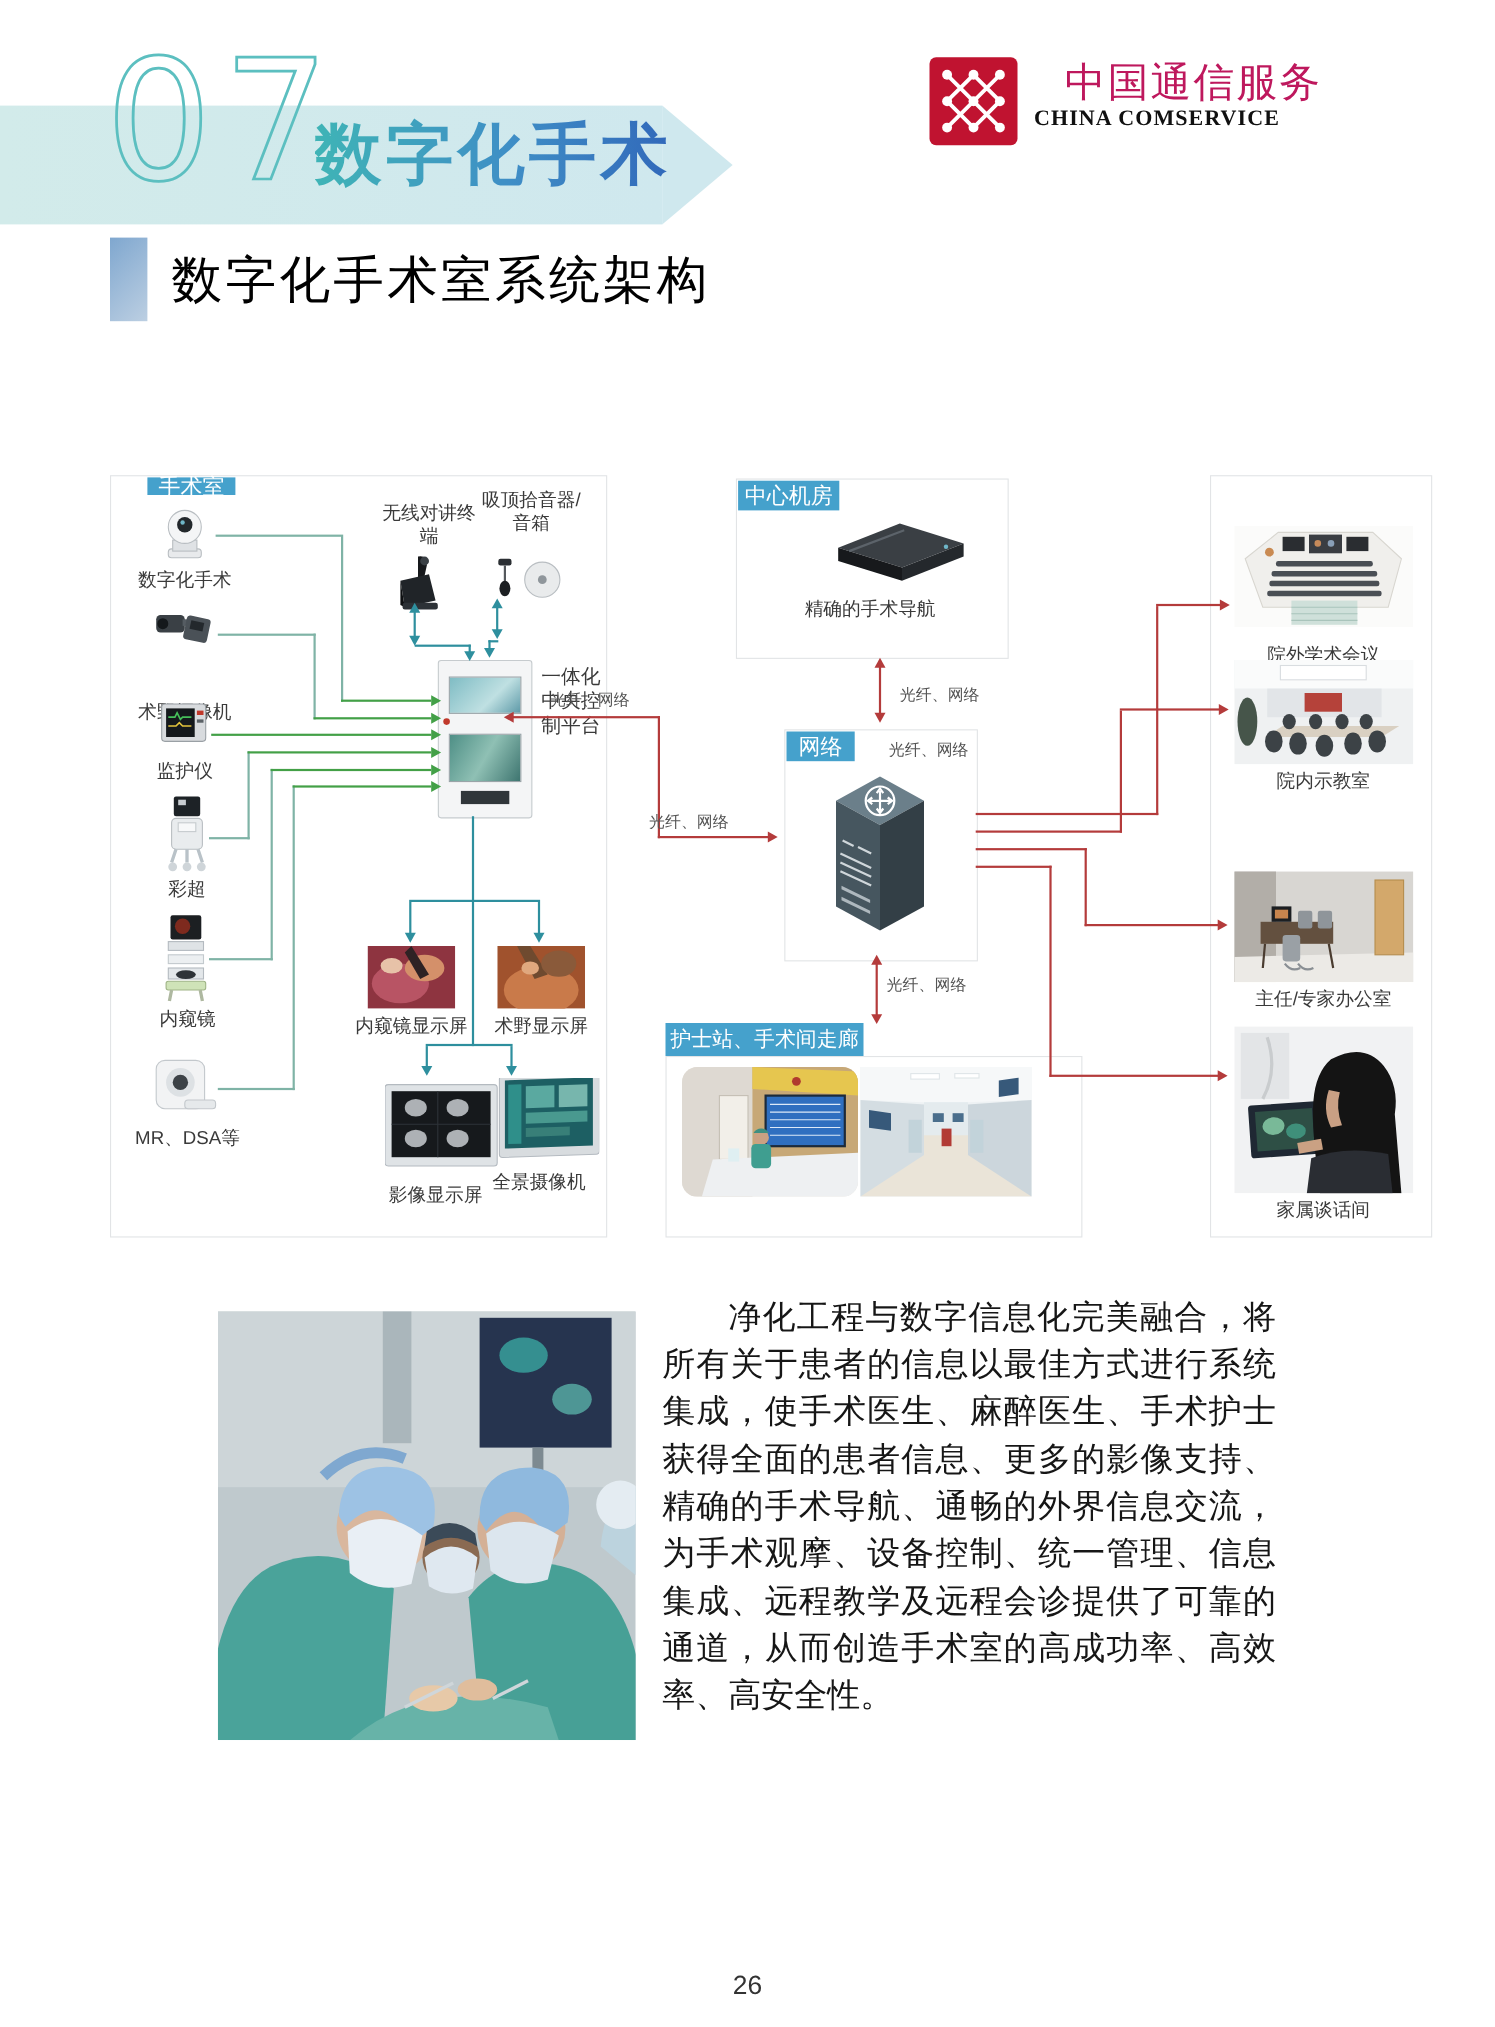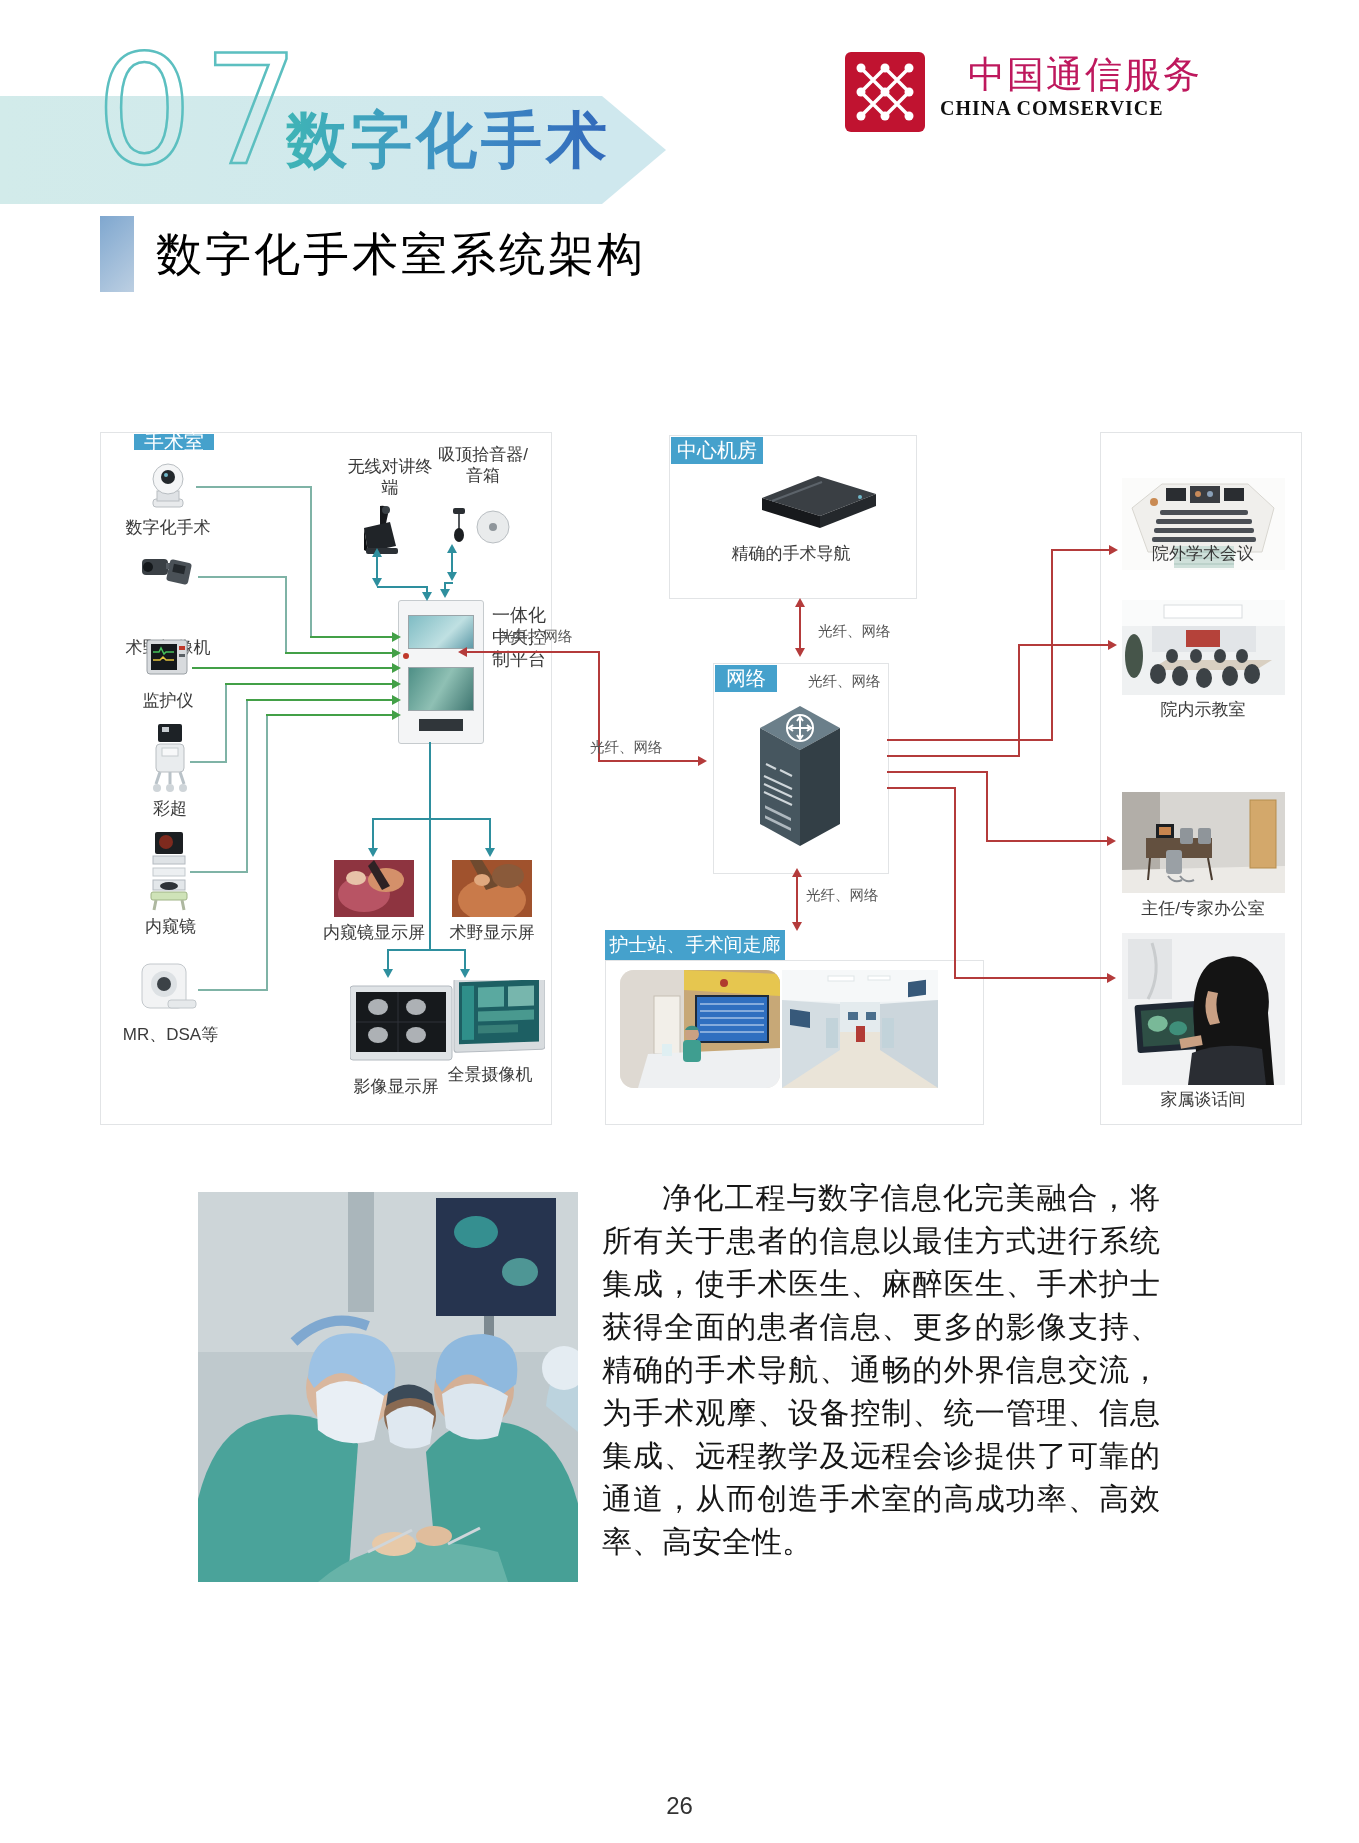--- a/index.html
+++ b/index.html
@@ -345,21 +345,21 @@
       </g>
       <rect x="52" y="68" width="60" height="22" fill="#cfe0da"></rect>
       <g stroke="#a9c4bb" stroke-width="1">
           <line x1="52" y1="74" x2="112" y2="74"></line>
           <line x1="52" y1="80" x2="112" y2="80"></line>
           <line x1="52" y1="86" x2="112" y2="86"></line>
         </g>
       <circle cx="32" cy="24" r="4" fill="#c98a52"></circle>
     </svg>
   </div>
-  <div class="abs lbl" style="left:1130px;top:543px;width:146px;">院外学术会议</div>
+  <div class="abs lbl" style="left:1130px;top:585px;width:146px;">院外学术会议</div>
 
   <div class="abs photo" style="left:1122px;top:600px;width:163px;height:95px;">
     <svg width="163" height="95" viewBox="0 0 163 95">
       <rect width="163" height="95" fill="#eff1f2"></rect>
       <polygon points="0,0 163,0 163,26 0,26" fill="#fafbfb"></polygon>
       <rect x="42" y="5" width="78" height="13" fill="#ffffff" stroke="#d9dde0"></rect>
       <rect x="30" y="26" width="104" height="26" fill="#e2e5e8"></rect>
       <rect x="64" y="30" width="34" height="17" fill="#b5423a"></rect>
       <polygon points="28,70 134,70 150,60 44,60" fill="#d9d0c2"></polygon>
       <g fill="#3c4246">

